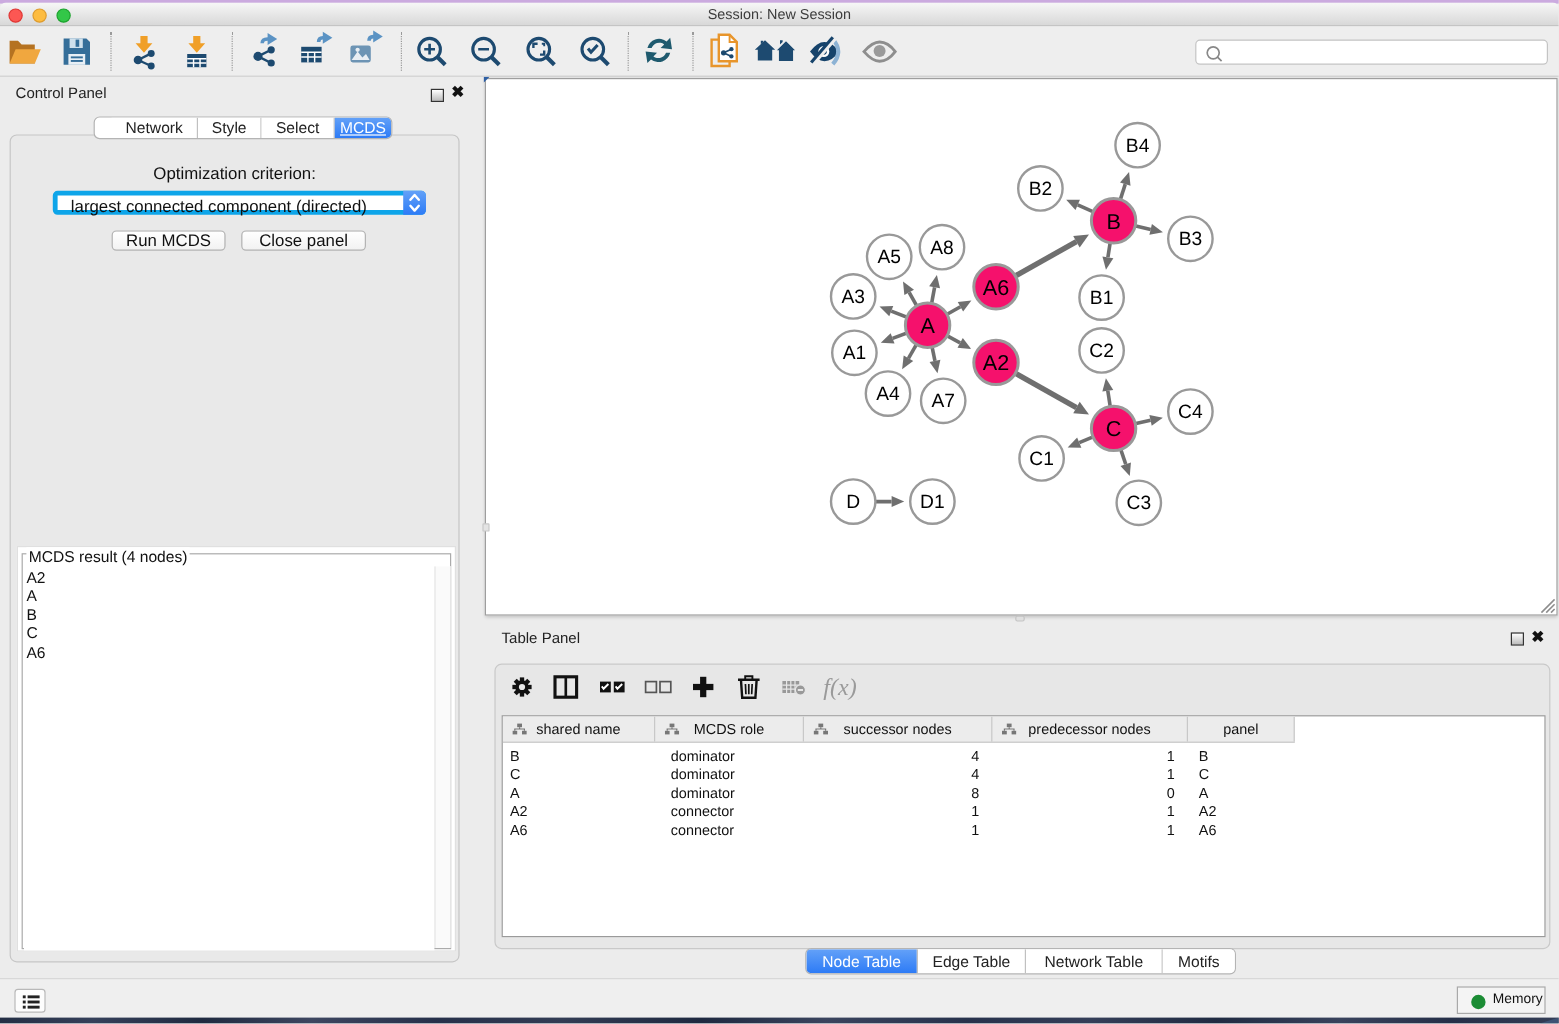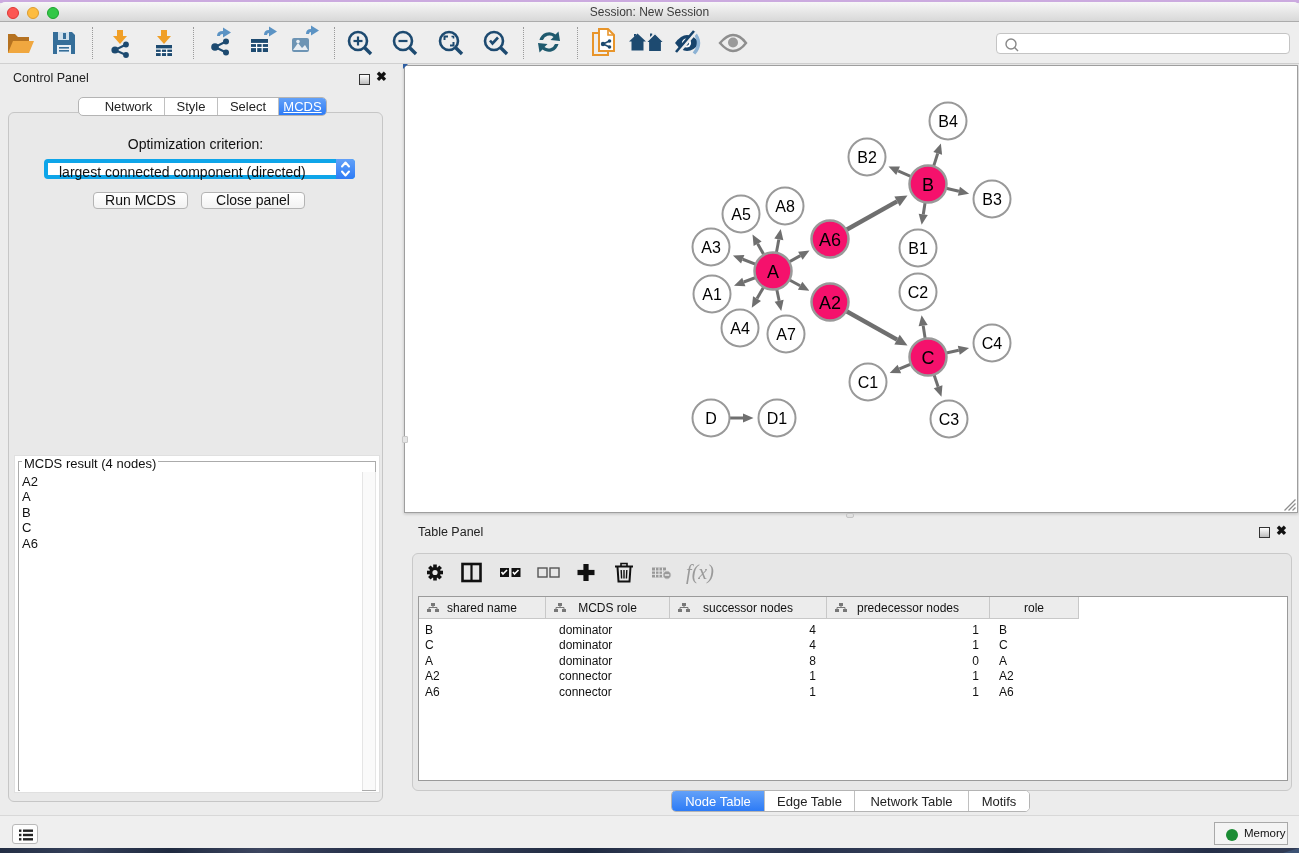--- a/index.html
+++ b/index.html
@@ -455,21 +455,21 @@
     <div class="thc" style="left:408px;width:163px">
         <svg class="hico" width="12" height="12">
           <rect x="4" y="1" width="4" height="3" fill="#777"></rect>
           <rect x="0" y="7" width="4" height="3" fill="#777"></rect>
           <rect x="8" y="7" width="4" height="3" fill="#777"></rect>
           <path d="M6 4 L6 6 M2 7 L2 5.5 L10 5.5 L10 7" stroke="#777" fill="none"></path>
         </svg>
         <span>predecessor nodes</span>
       </div>
     <div class="thc" style="left:571px;width:89px;text-align:center">
-        <span style="margin:0 auto">role</span>
+        <span style="margin:0 auto">panel</span>
       </div>
   </div>
   <div class="tr" style="top:25px">
       <i style="left:6px">B</i>
       <i style="left:140px">dominator</i>
       <i class="num" style="left:251px;width:146px">4</i>
       <i class="num" style="left:408px;width:152px">1</i>
       <i style="left:580px">B</i>
     </div>
   <div class="tr" style="top:40px">

